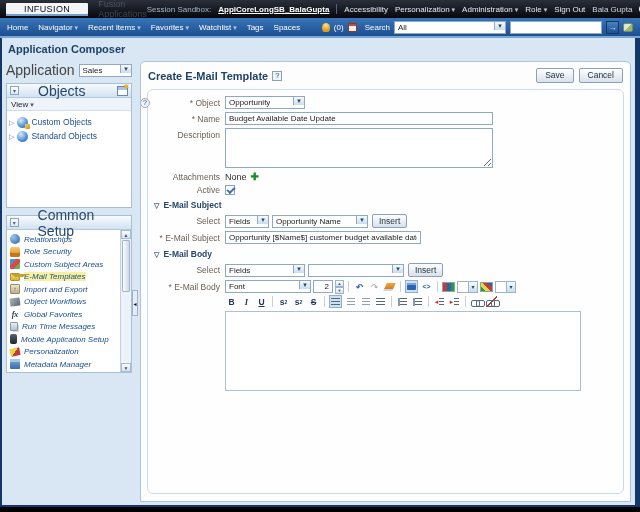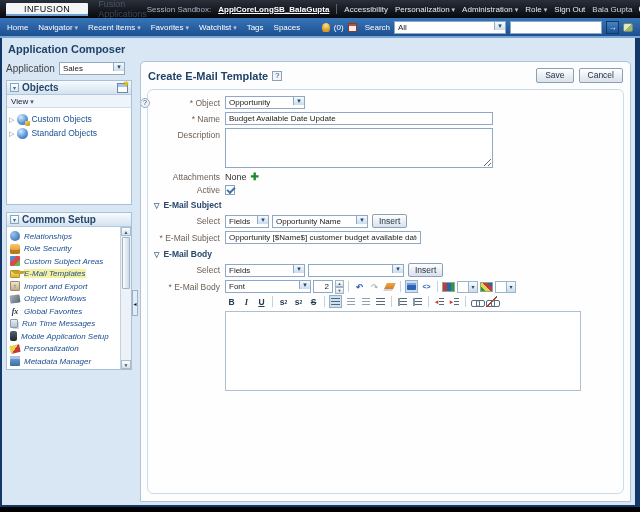--- a/index.html
+++ b/index.html
@@ -51,26 +51,26 @@
   .btn.small { padding:0 6px 1px; height:14px;text-align:center; }
 
   
   .content { position:absolute; top:38px; left:2px; right:5px; bottom:7px; background:#d9e6f4; padding:2px 4px; }
   .page-title { color:#1e4268; font-weight:bold; font-size:11px; padding:3px 2px 6px; }
   .cols { display:flex; align-items:stretch; gap:8px; height:calc(100% - 22px); }
 
   
   .sidebar { width:126px; flex:none; }
   .app-row { display:flex; align-items:center; gap:4px; padding:1px 0 5px; }
-  .app-label { color:#444; font-size:10px; }
+  .app-label { color:#444; font-size:14px; }
   .panel { background:#fff; border:1px solid #a9bfd6; margin-bottom:7px; }
   .panel-h { height:14px; background:linear-gradient(#f7fbfe,#d2e2f1); border-bottom:1px solid #b5c9dc; display:flex; align-items:center; gap:3px; padding:0 3px; }
   .collapse { width:9px; height:9px; border:1px solid #8aa4be; background:linear-gradient(#fff,#dceaf5); display:flex; align-items:center; justify-content:center; cursor:pointer; }
   .collapse::after { content:"▾"; font-size:6px; color:#44688e; }
-  .panel-title { font-weight:bold; color:#27486b; font-size:10px; }
+  .panel-title { font-weight:normal; color:#27486b; font-size:14px;margin-left:16px; }
   .newobj { margin-left:auto; width:11px; height:10px; background:#fdfdfd; border:1px solid #6d87a8; box-shadow:inset 0 3px 0 #a8c6e2; position:relative; cursor:pointer; }
   .newobj::after { content:"✱"; position:absolute; top:-4px; right:-2px; color:#e8b818; font-size:7px; }
   .view-bar { height:13px; background:#eef4fa; border-bottom:1px solid #cfdce9; display:flex; align-items:center; padding:0 4px; }
   .view-menu { font-size:8px; color:#223; cursor:pointer; }
   .view-menu::after { content:" ▾"; font-size:7px; color:#556; }
   .objects-tree { height:96px; padding:4px 2px; }
   .titem { display:flex; align-items:center; gap:3px; height:14px; cursor:pointer; }
   .tw::before { content:"▷"; font-size:7px; color:#778; }
   .globe { width:11px; height:11px; border-radius:50%; background:radial-gradient(circle at 35% 30%,#d8ecff,#5a96d8 55%,#1c5a9e); flex:none; position:relative; }
   .globe.custom::after { content:""; position:absolute; right:-2px; bottom:-1px; width:5px; height:5px; background:linear-gradient(135deg,#f5d84a,#c8922a); border-radius:1px; }

